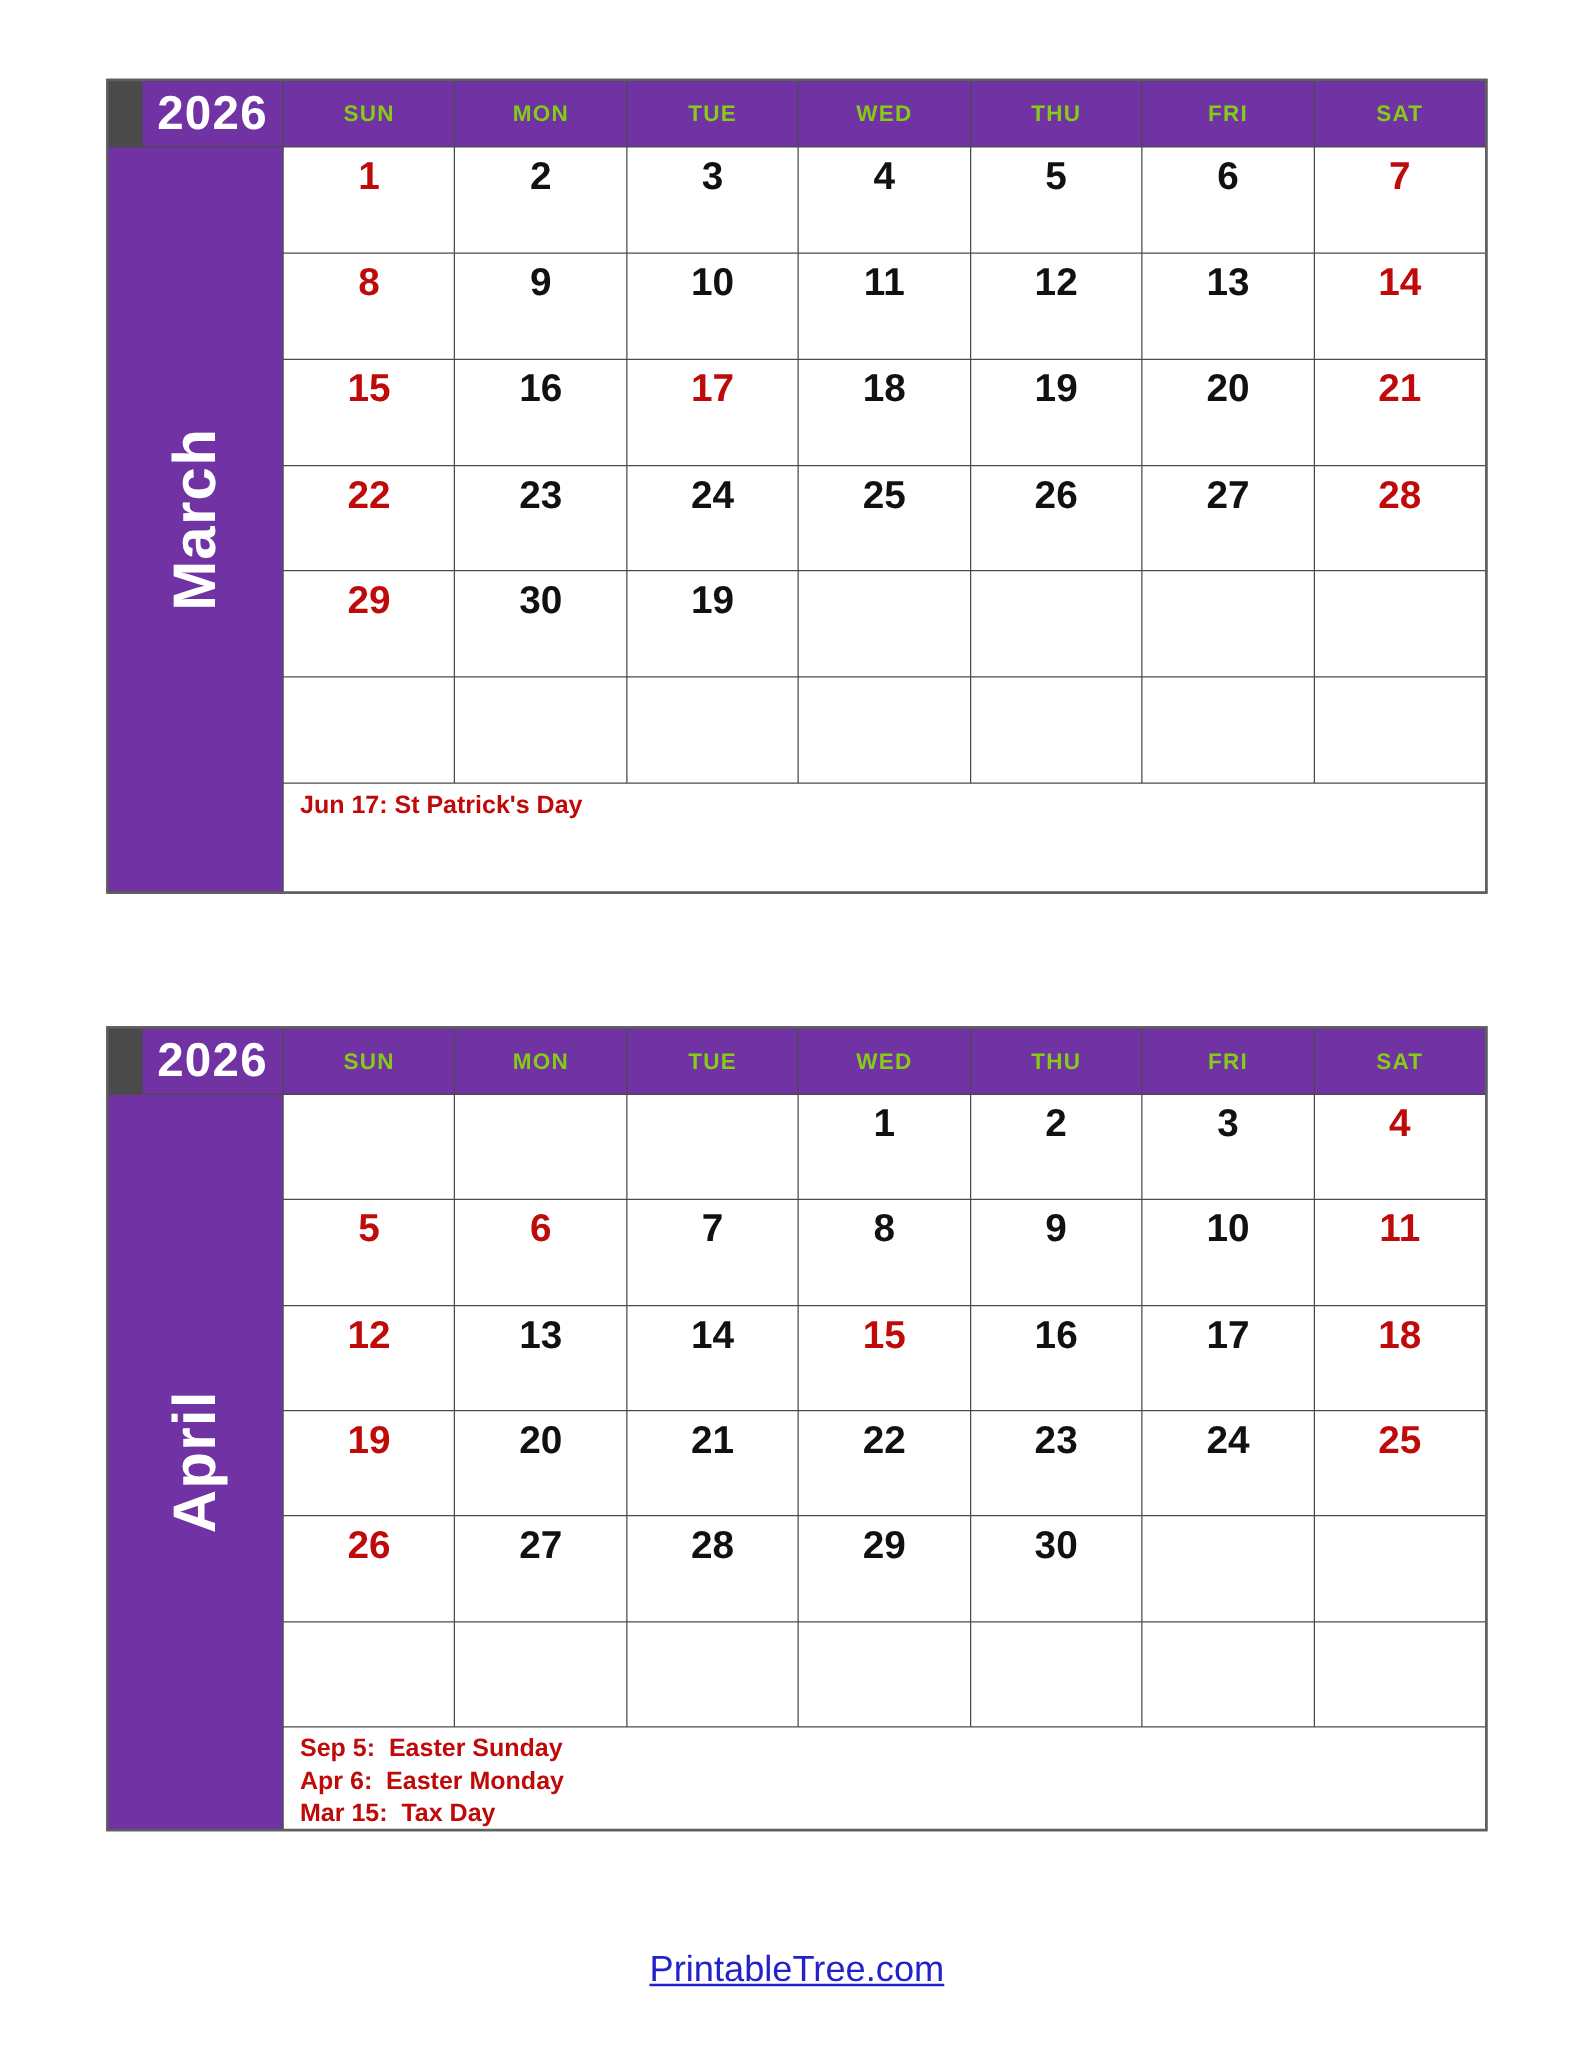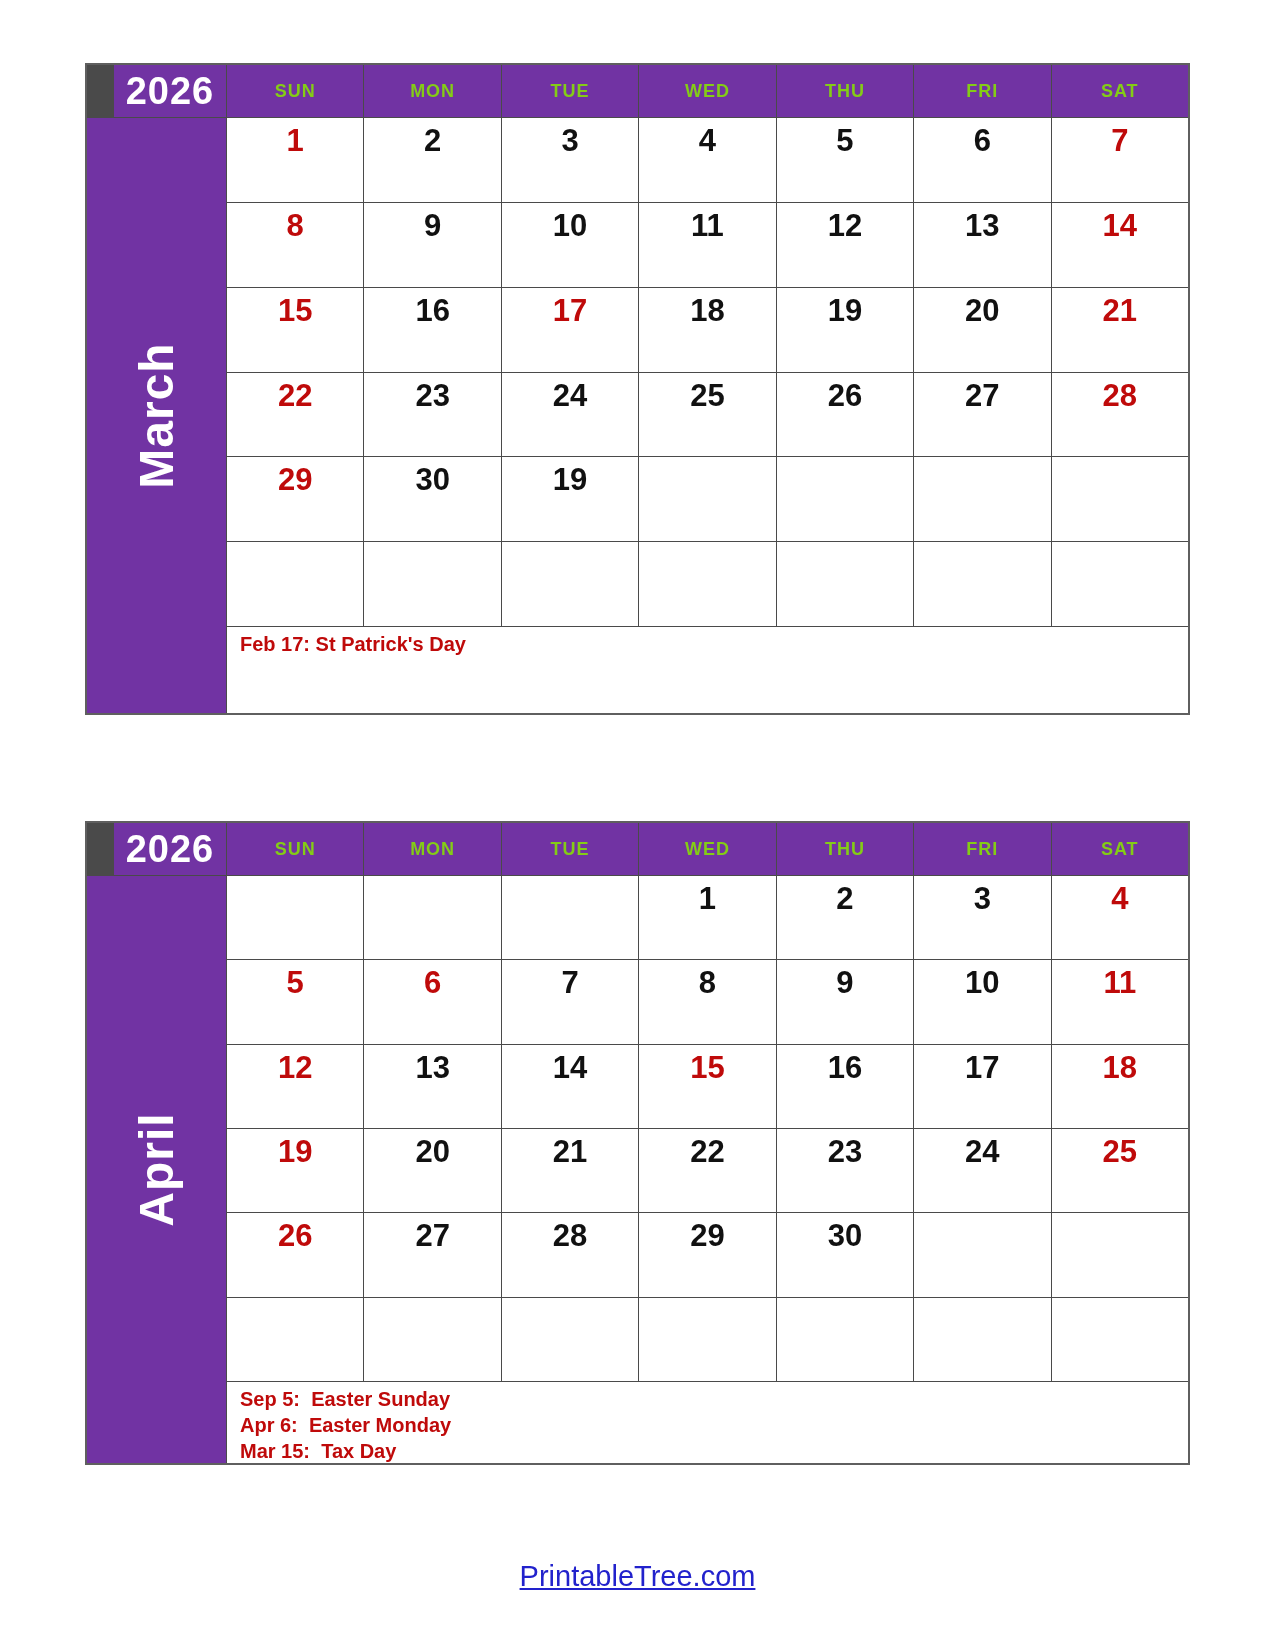--- a/index.html
+++ b/index.html
@@ -123,21 +123,21 @@
     <div class="cell day-cell" style="grid-area: 6 / 7;"></div>
     <div class="cell day-cell" style="grid-area: 6 / 8;"></div>
     <div class="cell day-cell" style="grid-area: 7 / 2;"></div>
     <div class="cell day-cell" style="grid-area: 7 / 3;"></div>
     <div class="cell day-cell" style="grid-area: 7 / 4;"></div>
     <div class="cell day-cell" style="grid-area: 7 / 5;"></div>
     <div class="cell day-cell" style="grid-area: 7 / 6;"></div>
     <div class="cell day-cell" style="grid-area: 7 / 7;"></div>
     <div class="cell day-cell" style="grid-area: 7 / 8;"></div>
     <div class="notes-cell">
-      <div class="note-line">Feb 17: St Patrick's Day</div>
+      <div class="note-line">Jun 17: St Patrick's Day</div>
     </div>
   </section>
 
 <section class="calendar" style="top:821px; height:644px; --notes-h:81px;">
     <div class="cell year-cell">2026</div>
     <div class="cell weekday-cell">SUN</div>
     <div class="cell weekday-cell">MON</div>
     <div class="cell weekday-cell">TUE</div>
     <div class="cell weekday-cell">WED</div>
     <div class="cell weekday-cell">THU</div>

